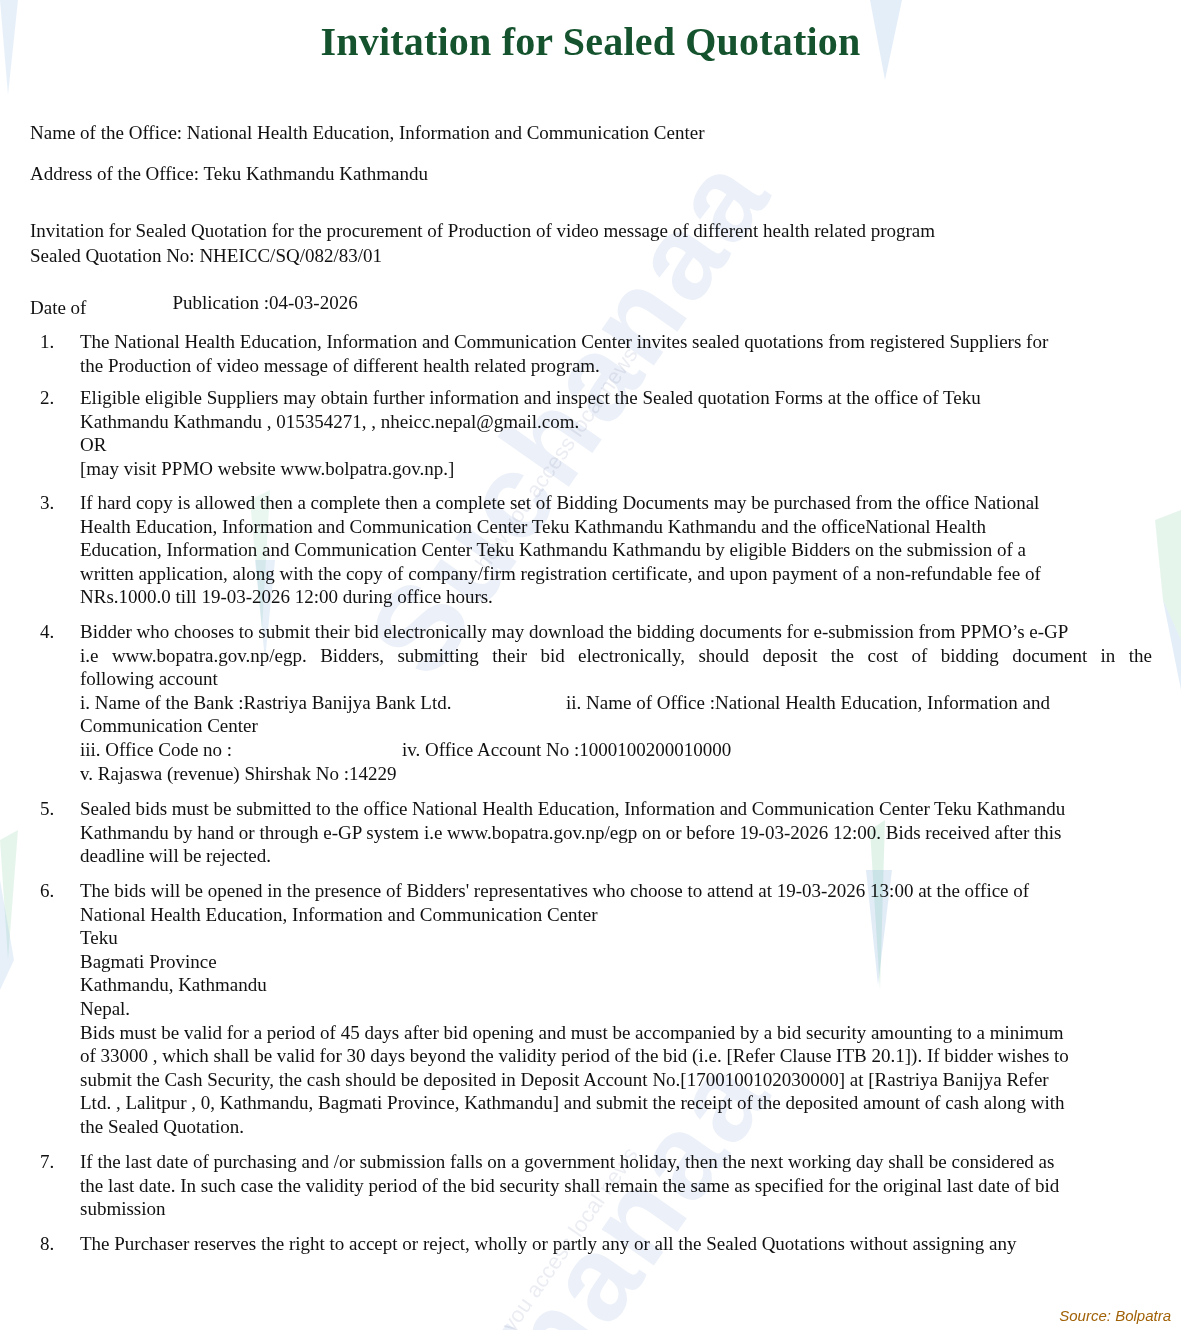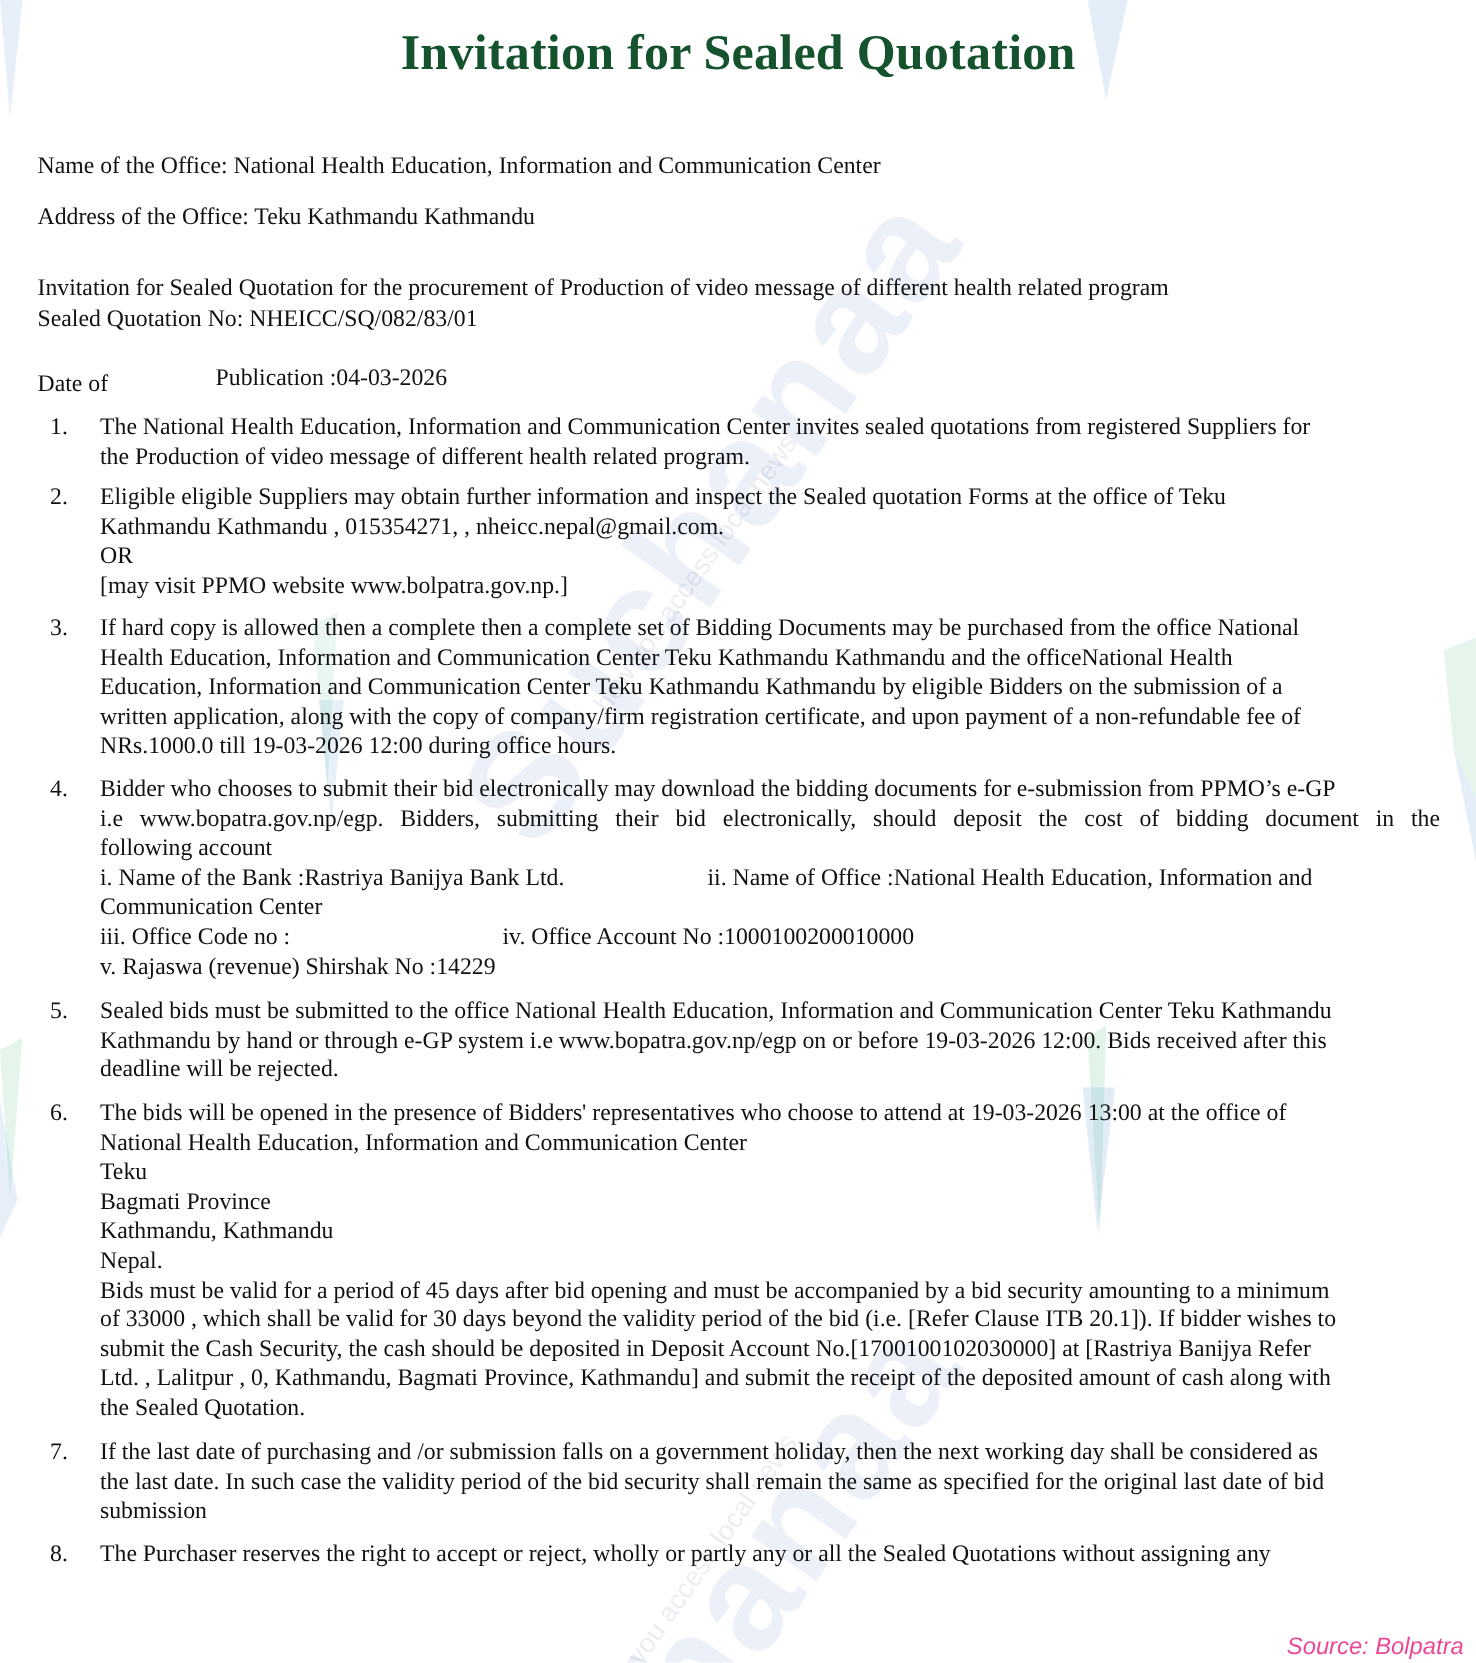--- a/index.html
+++ b/index.html
@@ -30,21 +30,21 @@
   .clause { position: absolute; left: 0; width: 1181px; font-size: 19px; line-height: 23.6px; }
   .clause .num { position: absolute; left: 40px; }
   .clause .body { position: absolute; left: 80px; width: 1072px; }
   .clause .body .line { display: block; white-space: nowrap; }
   .clause .body .justify-line { display: block; text-align: justify; text-align-last: justify; white-space: normal; }
   .acct-row { display: block; white-space: nowrap; position: relative; height: 23.6px; }
   .acct-row .col2 { position: absolute; }
 
   .source {
     position: absolute; right: 10px; top: 1307px;
-    font-family: "Liberation Sans", sans-serif; font-style: italic; font-size: 19px; color: #ec4899;
+    font-family: "Liberation Sans", sans-serif; font-style: italic; font-size: 15px; color: #a16207;
   }
 </style>
 </head>
 <body>
 
 <div class="watermark" style="left:0;top:0;width:1181px;height:1330px;">
   <div class="wm-text" style="left:340px;top:620px;">Suchanaa</div>
   <div class="wm-sub" style="left:470px;top:560px;">how you access local news</div>
   <div class="wm-text" style="left:340px;top:1520px;">Suchanaa</div>
   <div class="wm-sub" style="left:470px;top:1360px;">how you access local news</div>

